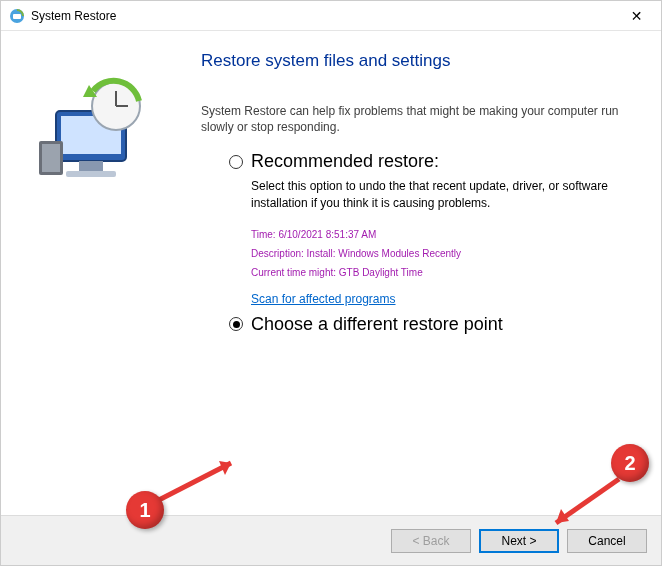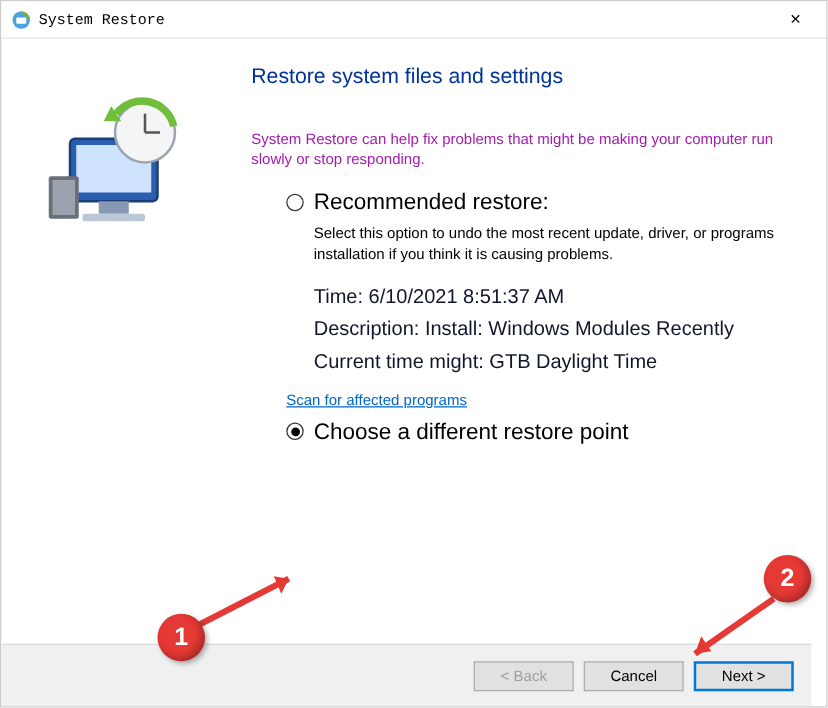--- a/index.html
+++ b/index.html
@@ -13,21 +13,20 @@
     overflow: hidden;
     border: 1px solid #ccc;
   }
   .titlebar {
     height: 30px;
     display: flex;
     align-items: center;
     padding: 0 2px 0 8px;
     background: #fff;
     border-bottom: 1px solid #e5e5e5;
-    font-family: Liberation Mono, monospace;
   }
   .titlebar .app-icon {
     width: 16px; height: 16px; margin-right: 6px;
   }
   .titlebar .title {
     font-size: 12px;
     color: #000;
     flex: 1;
   }
   .titlebar .close {
@@ -52,21 +51,21 @@
     padding-left: 10px;
   }
   .main h1 {
     font-size: 17px;
     font-weight: 400;
     color: #003399;
     margin-bottom: 32px;
   }
   .main p.para {
     font-size: 12px;
-    color: #a21caf;
+    color: #404040;
     line-height: 1.35;
     margin-bottom: 16px;
   }
   .option-block { margin-left: 28px; }
   .radio-row {
     display: flex; align-items: center;
     margin-bottom: 6px;
   }
   .radio {
     width: 14px; height: 14px;
@@ -80,29 +79,29 @@
     content: ""; width: 7px; height: 7px; background: #000; border-radius: 50%;
   }
   .radio-label { font-size: 18px; color: #000; }
   .option-desc {
     font-size: 12px; color: #000; line-height: 1.35;
     margin: 4px 0 18px 22px;
   }
   .details {
     margin-left: 22px;
   }
-  .details .row { font-size: 16px; color: #0f172a; margin-bottom: 8px; }
+  .details .row { font-size: 10px; color: #a21caf; margin-bottom: 8px; }
   .link {
     color: #0066cc; text-decoration: underline; font-size: 12px;
-    display: inline-block; margin-top: 6px;
+    margin-left: 22px; display: inline-block; margin-top: 6px;
   }
   .second-option { margin-top: 8px; margin-left: 28px; }
   .footer {
     position: absolute;
-    left: 0; right: 12px; bottom: 0;
+    left: 0; right: 0; bottom: 0;
     height: 50px;
     background: #f0f0f0;
     border-top: 1px solid #dcdcdc;
     display: flex;
     align-items: center;
     justify-content: flex-end;
     padding-right: 14px;
     gap: 8px;
   }
   .btn {
@@ -164,42 +163,42 @@
 
   <div class="main">
     <h1>Restore system files and settings</h1>
     <p class="para">System Restore can help fix problems that might be making your computer run slowly or stop responding.</p>
 
     <div class="option-block">
       <div class="radio-row">
         <span class="radio"></span>
         <span class="radio-label">Recommended restore:</span>
       </div>
-      <div class="option-desc">Select this option to undo the most recent update, driver, or programs installation if you think it is causing problems.</div>
+      <div class="option-desc">Select this option to undo the that recent update, driver, or software installation if you think it is causing problems.</div>
       <div class="details">
         <div class="row">Time: 6/10/2021 8:51:37 AM</div>
         <div class="row">Description: Install: Windows Modules Recently</div>
         <div class="row">Current time might: GTB Daylight Time</div>
       </div>
       <a href="#" class="link">Scan for affected programs</a>
     </div>
 
     <div class="second-option">
       <div class="radio-row">
         <span class="radio selected"></span>
         <span class="radio-label">Choose a different restore point</span>
       </div>
     </div>
   </div>
 </div>
 
 <div class="footer">
   <button class="btn disabled">&lt; Back</button>
+  <button class="btn primary">Next &gt;</button>
   <button class="btn">Cancel</button>
-  <button class="btn primary">Next &gt;</button>
 </div>
 
 <svg class="annot arrow" style="left:140px; top:450px; width:110px; height:60px;" viewBox="0 0 110 60">
   <line x1="12" y1="52" x2="90" y2="12" stroke="#e53935" stroke-width="5"></line>
   <polygon points="90,12 78,10 84,24" fill="#e53935"></polygon>
 </svg>
 <div class="badge" style="left:125px; top:490px;">1</div>
 
 <svg class="annot arrow" style="left:540px; top:470px; width:90px; height:60px;" viewBox="0 0 90 60">
   <line x1="78" y1="8" x2="15" y2="52" stroke="#e53935" stroke-width="5"></line>

